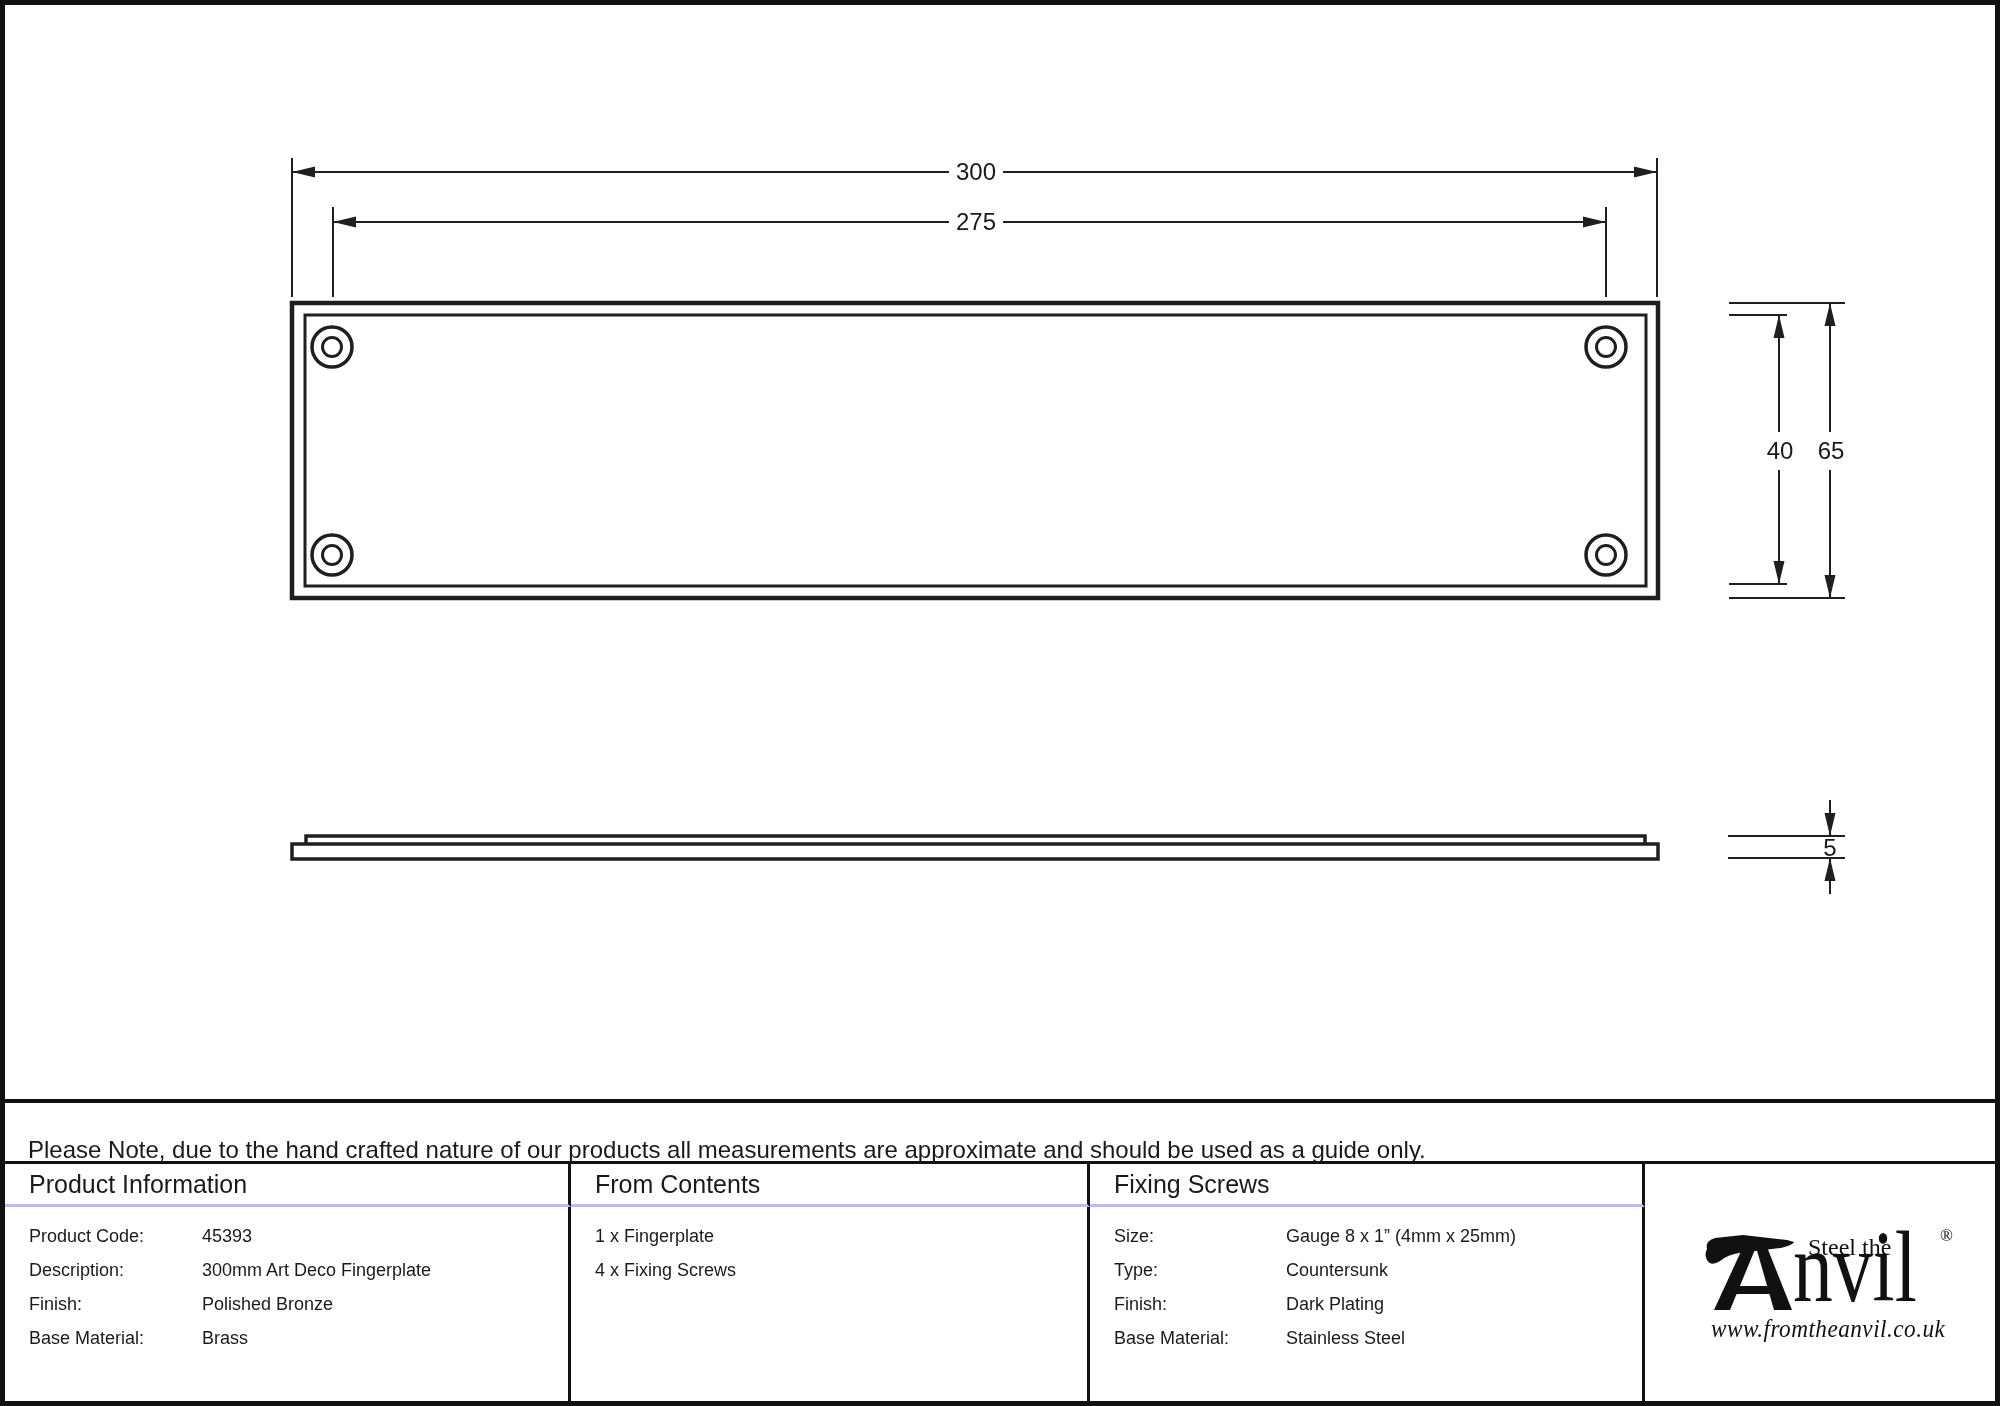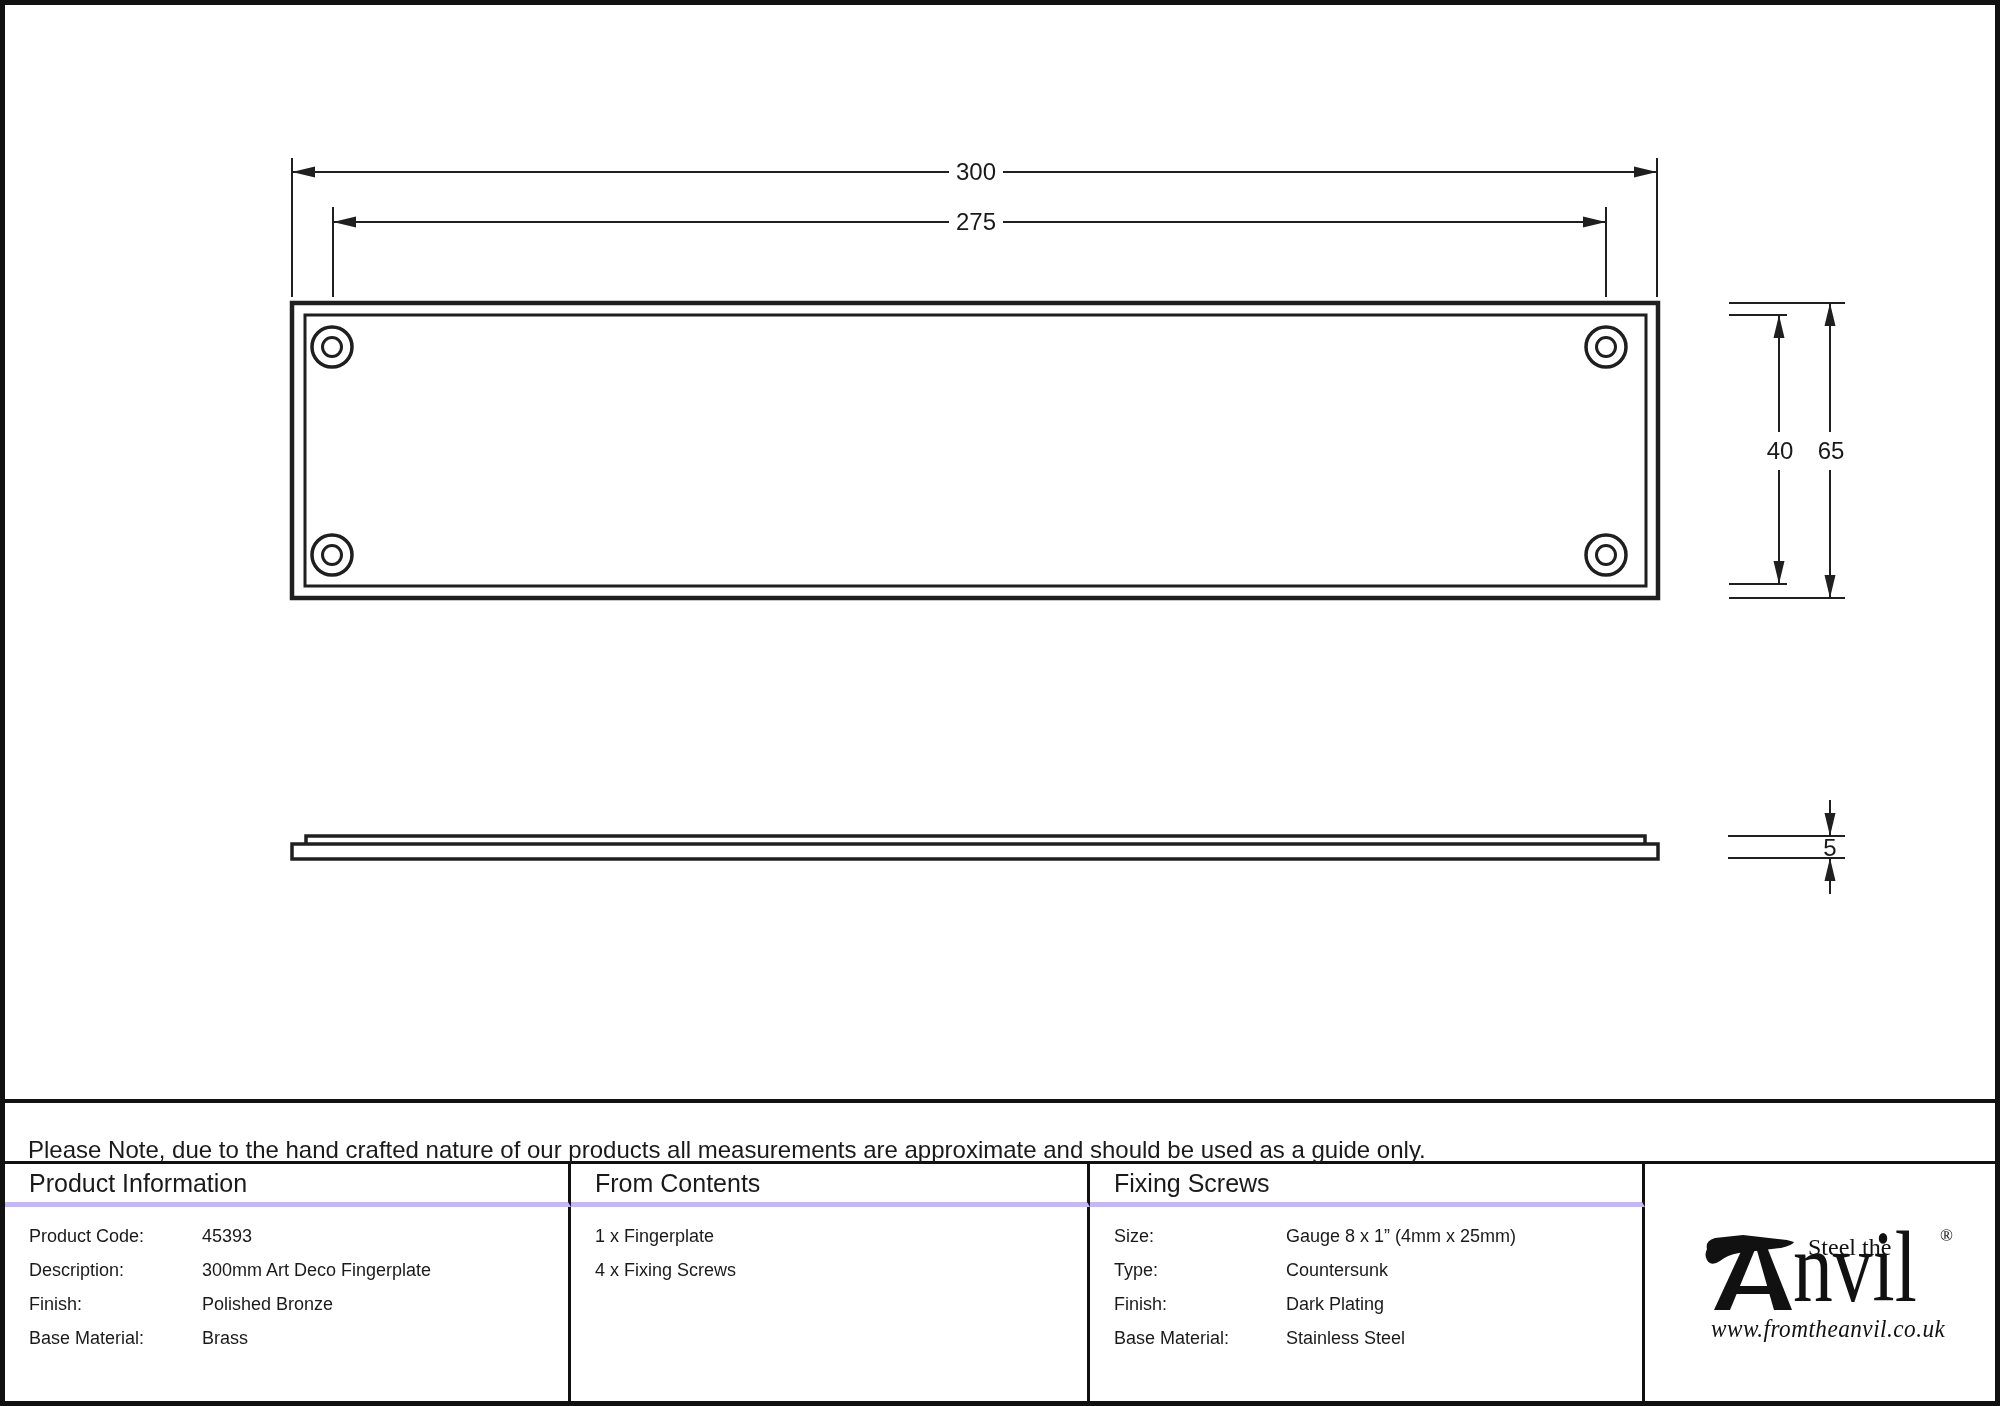--- a/index.html
+++ b/index.html
@@ -9,21 +9,21 @@
   .drawing{position:absolute;left:0;top:0;width:2000px;height:1100px;}
   svg text{font-family:"Liberation Sans",sans-serif;}
 
   
   .info-table{position:absolute;left:5px;right:5px;top:1099px;bottom:5px;
     display:grid;grid-template-columns:566px 519px 555px 1fr;
     grid-template-rows:61px 43px 1fr;border-top:4px solid #111;box-sizing:border-box;}
   .cell{box-sizing:border-box;background:#fff;}
   .note-cell{grid-column:1/5;border-bottom:3px solid #111;display:flex;align-items:center;
     padding-left:23px;font-size:24px;margin-top:35px;}
-  .hdr{border-bottom:5px solid #c4b5fd;display:flex;align-items:center;padding-left:24px;
+  .hdr{border-bottom:3px solid #c4b5fd;display:flex;align-items:center;padding-left:24px;
     font-size:25px;}
   .hdr.bordered,.body-cell.bordered{border-right:3px solid #111;}
   .body-cell{padding:12px 0 0 24px;font-size:18px;line-height:34px;}
   .kv{display:grid;grid-template-columns:173px 1fr;}
   .kv3{display:grid;grid-template-columns:172px 1fr;}
   .list-line{display:block;}
   .logo-cell{grid-column:4;grid-row:2/4;position:relative;}
 
   
   .anvil-a{position:absolute;left:58px;top:69px;width:92px;height:77px;}

